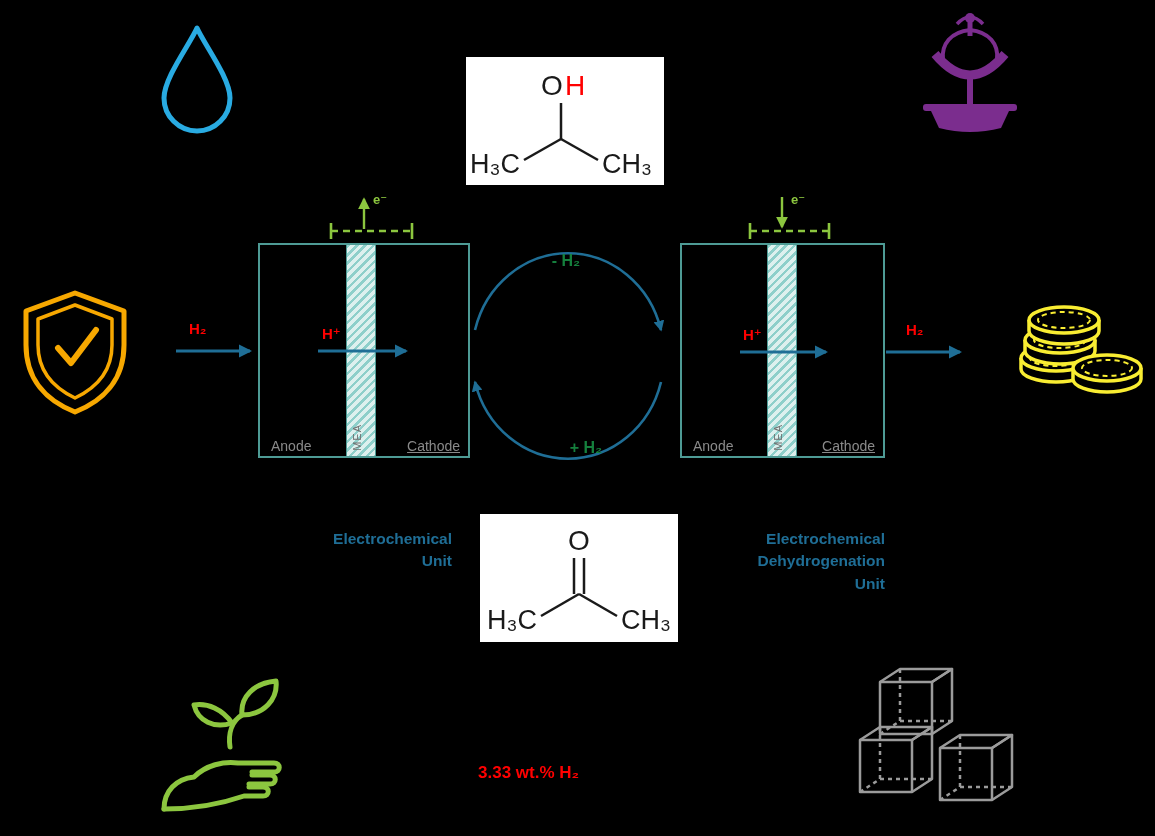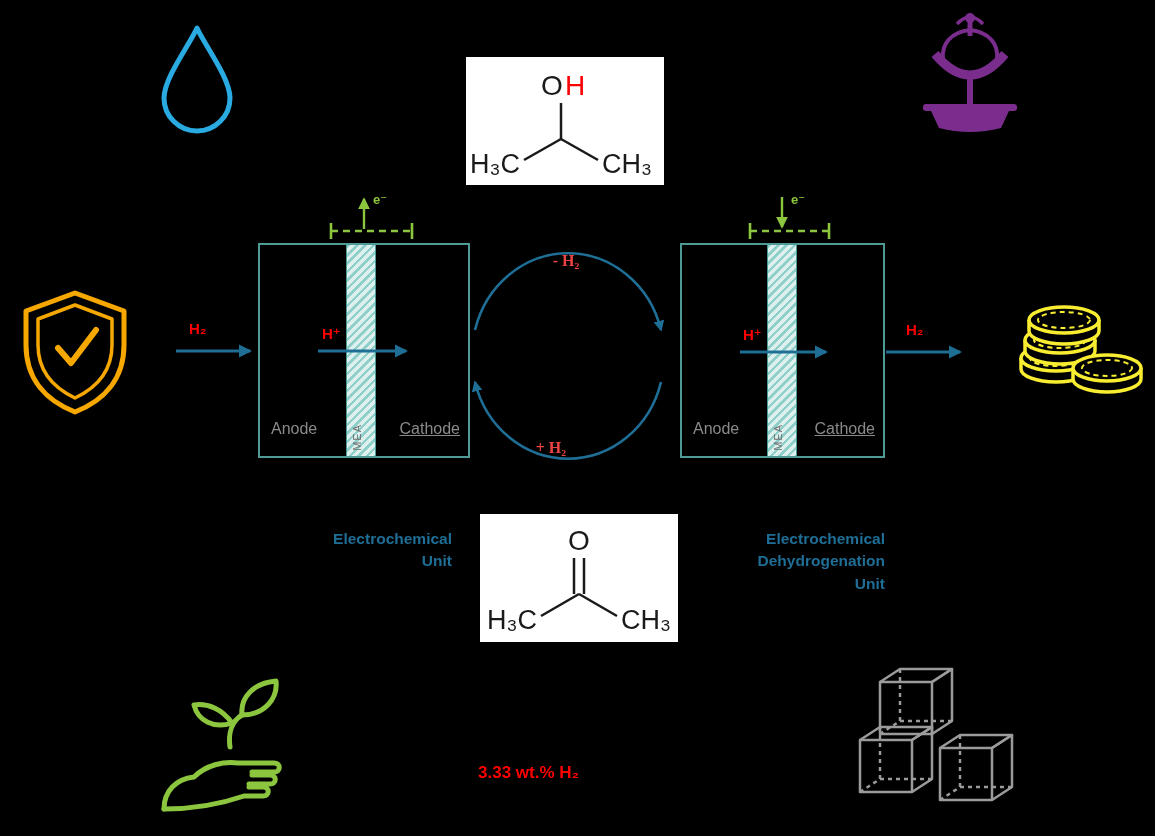--- a/index.html
+++ b/index.html
@@ -12,36 +12,36 @@
 
   
   .unit {
     position:absolute; border:2.5px solid #4E9B95; background:#000; box-sizing:border-box;
   }
   .mea-strip {
     position:absolute; top:0; bottom:0; left:86px; width:30px;
     background:repeating-linear-gradient(135deg,#8ecfca 0 2.5px,#ddf0ee 2.5px 6px);
     border-left:1.5px solid #4E9B95; border-right:1.5px solid #4E9B95; box-sizing:border-box;
   }
-  .electrode-label { position:absolute; bottom:18px; color:#8a8a8a; font-size:16px; }
+  .electrode-label { position:absolute; bottom:2px; color:#8a8a8a; font-size:14px; }
   .electrode-label.anode { left:11px; }
   .electrode-label.cathode { right:8px;text-decoration:underline; }
   .mea-label {
     position:absolute; left:91px; bottom:5px; color:#6f6f6f; font-size:11px;
     writing-mode:vertical-rl; transform:rotate(180deg); letter-spacing:1px;
   }
 
   
   .overlay { position:absolute; left:0; top:0; pointer-events:none; }
 
   
   .rlabel { position:absolute; color:#FF0000; font-weight:bold; font-size:15px; }
   .rlabel.small { font-size:15px; }
   .glabel { position:absolute; color:#8CC63F; font-weight:bold; font-size:13px; }
-  .cycle-label { position:absolute; color:#ef4444; font-weight:bold; font-size:16px; width:70px; text-align:center;font-family:Liberation Serif, serif; }
+  .cycle-label { position:absolute; color:#15803d; font-weight:bold; font-size:16px; width:70px; text-align:center; }
   .unit-caption {
     position:absolute; width:190px; text-align:right; color:#1F6E96;
     font-size:15.5px; font-weight:bold; line-height:1.45;
   }
   .capacity {
     position:absolute; width:210px; text-align:left; color:#FF0000;
     font-size:17px; font-weight:bold;
   }
 
   
@@ -207,21 +207,21 @@
     <line x1="750" y1="223" x2="750" y2="239" stroke="#8CC63F" stroke-width="2.6"></line>
     <line x1="829" y1="223" x2="829" y2="239" stroke="#8CC63F" stroke-width="2.6"></line>
     <line x1="782" y1="197" x2="782" y2="227" stroke="#8CC63F" stroke-width="2.4" marker-end="url(#mG)"></line>
   </svg>
 
   <div class="rlabel" style="left:189px; top:320px;">H₂</div>
   <div class="rlabel small" style="left:322px; top:325px;">H⁺</div>
   <div class="glabel" style="left:373px; top:192px;">e⁻</div>
 
   <div class="cycle-label" style="left:531px; top:252px;">- H₂</div>
-  <div class="cycle-label" style="left:496px; top:439px;text-align:right;">+ H₂</div>
+  <div class="cycle-label" style="left:551px; top:439px;">+ H₂</div>
 
   <div class="glabel" style="left:791px; top:192px;">e⁻</div>
   <div class="rlabel small" style="left:743px; top:326px;">H⁺</div>
   <div class="rlabel" style="left:906px; top:321px;">H₂</div>
 
   <div class="unit-caption" style="left:262px; top:528px;">
     <div>Electrochemical</div>
     <div>Unit</div>
   </div>
 

